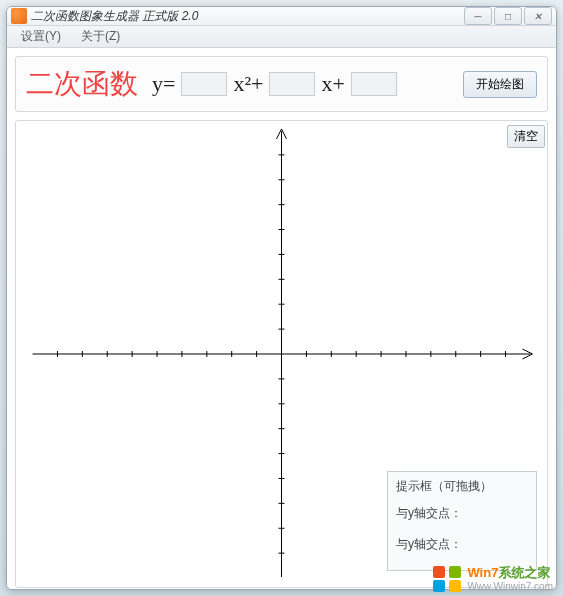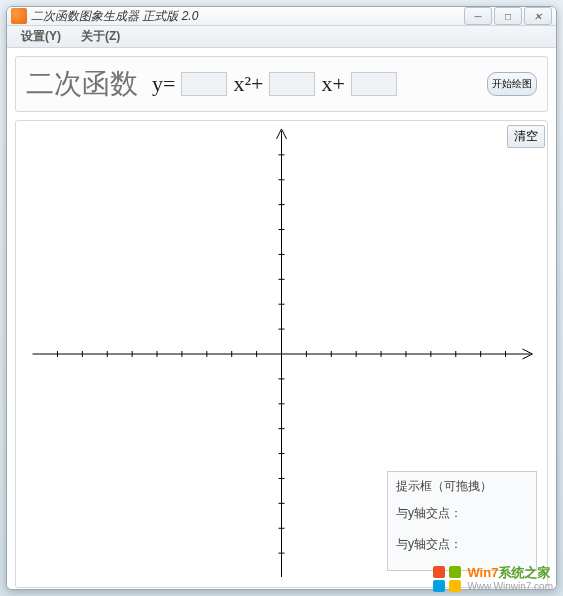--- a/index.html
+++ b/index.html
@@ -53,64 +53,63 @@
 }
 .menubar {
   height: 22px;
   background: linear-gradient(#f4f6f8,#e9edf1);
   border-bottom: 1px solid #d0d6dc;
   display: flex;
   align-items: flex-start;
   padding: 0 4px;
   font-size: 12px;
   color: #5a5a5a;
-  font-weight: bold;
 }
 .menu-item { padding: 2px 10px; cursor: pointer; }
 .content {
   flex: 1;
   position: relative;
   padding: 8px;
   background: #fff;
 }
 .formula-panel {
   border: 1px solid #d6d9dc;
   border-radius: 3px;
   padding: 8px 10px;
   display: flex;
   align-items: center;
   gap: 6px;
   background: #fcfcfd;
 }
 .heading {
   font-size: 28px;
   font-family: SimSun, serif;
-  color: #737373;
+  color: #ef4444;
   margin-right: 8px;
 }
 .eq-text {
   font-size: 22px;
   font-family: "Times New Roman", serif;
   color: #222;
 }
 .coef-input {
   width: 46px;
   height: 24px;
   border: 1px solid #c6ccd2;
   background: #f0f3f6;
   font-size: 16px;
   text-align: center;
   padding: 0 2px;
 }
 .btn {
   border: 1px solid #9fb4c7;
   background: linear-gradient(#f5f8fb,#e3eaf1);
-  padding: 4px 4px;
-  font-size: 10px;
-  border-radius: 9px;
+  padding: 4px 12px;
+  font-size: 12px;
+  border-radius: 3px;
   cursor: pointer;
 }
 .btn.start { margin-left: auto; }
 .plot-container {
   position: relative;
   margin-top: 8px;
   border: 1px solid #d6d9dc;
   border-radius: 3px;
   height: 468px;
   background: #fff;

